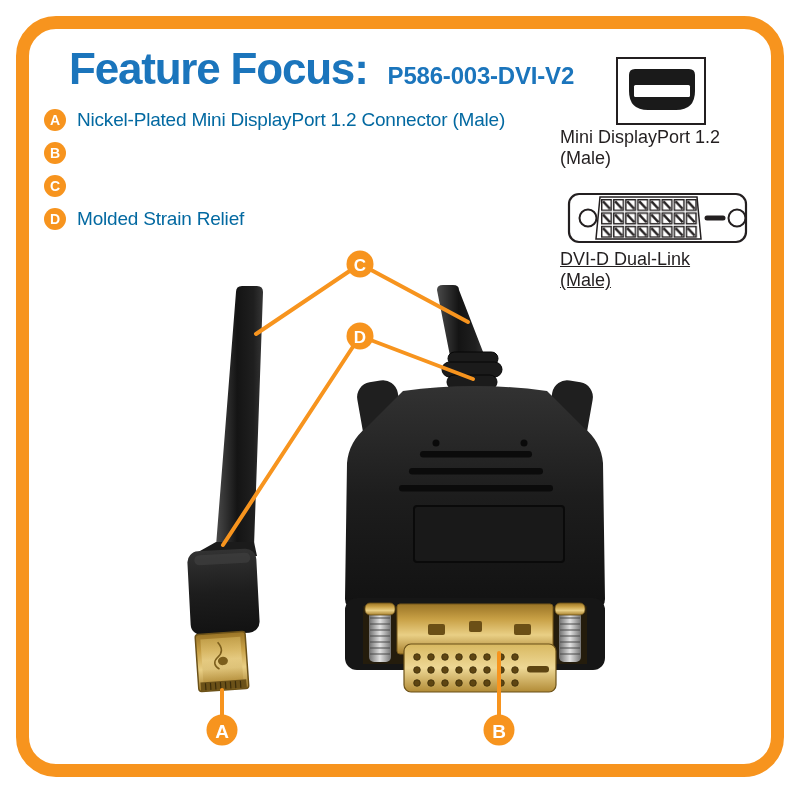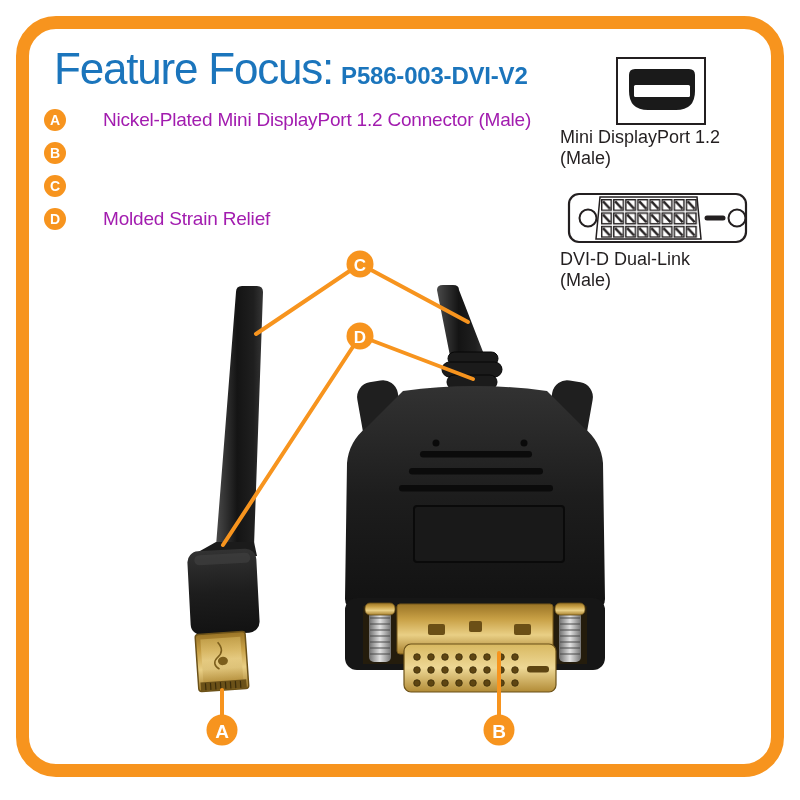--- a/index.html
+++ b/index.html
@@ -6,36 +6,36 @@
   .canvas {
     position:relative; width:800px; height:800px; background:#ffffff;
     font-family:"Liberation Sans", sans-serif; overflow:hidden;
   }
   .frame {
     position:absolute; left:16px; top:16px; width:768px; height:761px;
     border:13px solid #F7941E; border-radius:40px; box-sizing:border-box;
   }
   .header { position:absolute; left:54px; top:44px; white-space:nowrap; }
   .title {
-    font-size:44px; font-weight:normal; color:#1B75BC; letter-spacing:-1.2px;
+    font-size:44px; font-weight:bold; color:#1B75BC; letter-spacing:-1.2px;margin-left:15px;
   }
   .model {
-    font-size:24px; font-weight:bold; color:#1B75BC; margin-left:8px; letter-spacing:-0.2px;
+    font-size:24px; font-weight:bold; color:#1B75BC; margin-left:20px; letter-spacing:-0.2px;
   }
   .features { position:absolute; left:44px; top:103px; list-style:none; margin:0; padding:0; }
   .feature { display:flex; align-items:center; height:33px; }
   .badge {
     flex:0 0 auto; width:22px; height:22px; border-radius:50%;
     background:#F7941E; color:#ffffff; font-weight:bold; font-size:14px;
     display:flex; align-items:center; justify-content:center; margin-right:11px;
   }
-  .ftext { font-size:19px; color:#a21caf; letter-spacing:-0.2px;margin-left:26px; }
+  .ftext { font-size:19px; color:#0369a1; letter-spacing:-0.2px; }
   .conn-label { position:absolute; text-align:left; color:#231F20; font-size:18px; line-height:21px; }
   #minidp-label { left:560px; top:127px; width:205px; }
-  #dvi-label  { left:560px; top:249px; width:200px; }
+  #dvi-label  { left:560px; top:249px; width:200px;text-decoration:underline; }
   svg.art { position:absolute; left:0; top:0; }
 </style>
 </head>
 <body>
 
 <div class="canvas">
 
   <div class="frame"></div>
 
   <div class="header">

